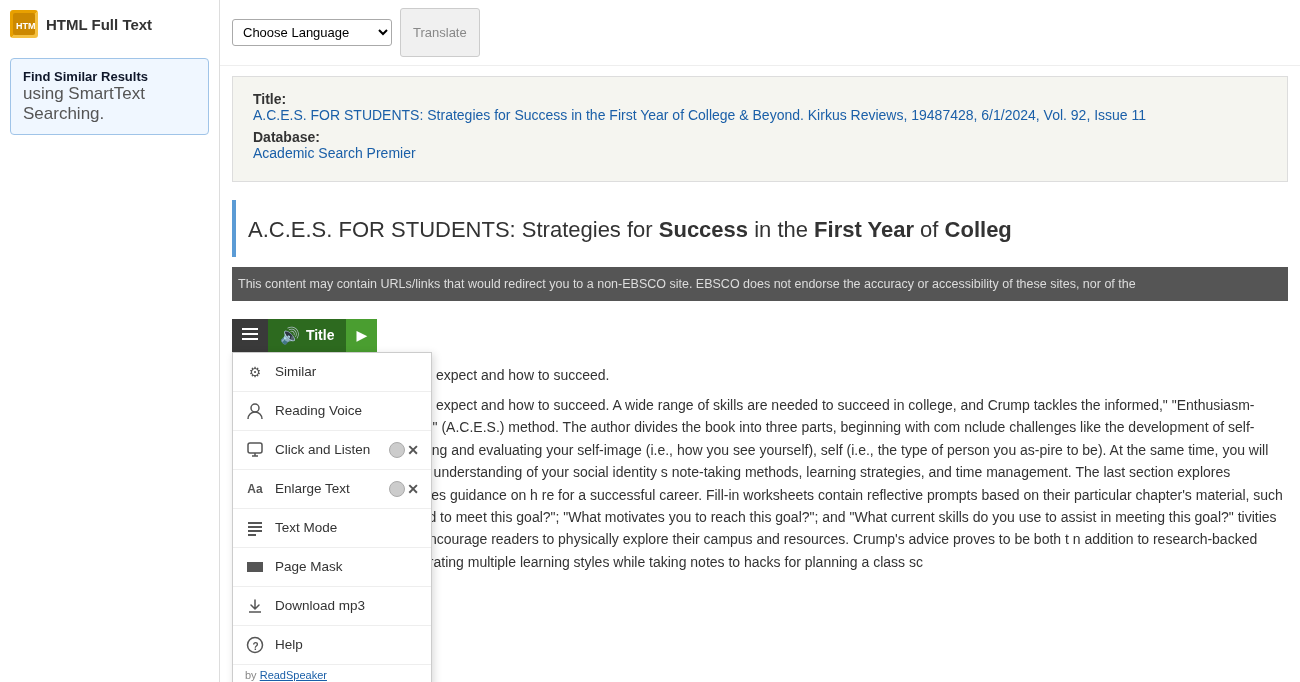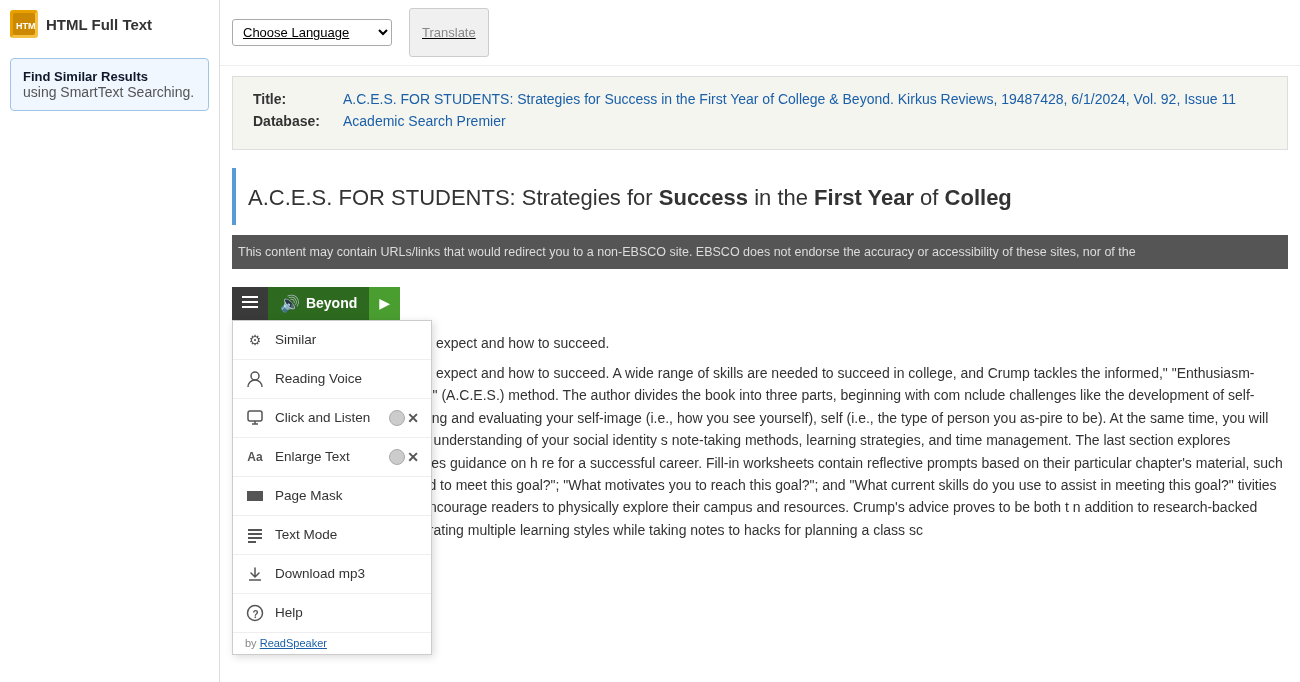--- a/index.html
+++ b/index.html
@@ -53,41 +53,40 @@
     .find-similar-link {
       color: #0f172a;
       font-size: 13px;
       font-weight: bold;
       cursor: pointer;
       text-decoration: none;
       display: block;
     }
     .find-similar-sub {
       color: #555;
-      font-size: 14px;
+      font-size: 17px;
       margin-top: 2px;
     }
 
     
     .main-content {
       flex: 1;
       display: flex;
       flex-direction: column;
       overflow: hidden;
       position: relative;
     }
 
     
     .top-bar {
       padding: 8px 12px;
       display: flex;
       align-items: center;
-      gap: 17px;
+      gap: 8px;
       border-bottom: 1px solid #eee;
-      text-decoration: underline;
     }
     .lang-select {
       border: 1px solid #aaa;
       border-radius: 3px;
       padding: 4px 6px;
       font-size: 13px;
       background: #fff;
       min-width: 160px;
       cursor: pointer;
     }
@@ -105,20 +104,21 @@
     .article-info {
       background: #f5f5f0;
       border: 1px solid #ddd;
       margin: 10px 12px;
       padding: 14px 20px;
     }
     .info-row {
       display: flex;
       margin-bottom: 6px;
       align-items: baseline;
+      flex-direction: column;
     }
     .info-label {
       font-weight: bold;
       color: #333;
       min-width: 90px;
       font-size: 14px;
     }
     .info-value {
       color: #1a5fa8;
       font-size: 14px;
@@ -315,21 +315,21 @@
       <div class="rs-widget">
         <button class="rs-menu-btn">
           <svg width="16" height="12" viewBox="0 0 16 12" fill="white">
             <rect y="0" width="16" height="2"></rect>
             <rect y="5" width="16" height="2"></rect>
             <rect y="10" width="16" height="2"></rect>
           </svg>
         </button>
         <button class="rs-listen-btn">
           <span class="speaker-icon">🔊</span>
-          <span>Beyond</span>
+          <span>Title</span>
         </button>
         <button class="rs-play-btn">▶</button>
       </div>
 
       
       <div class="rs-dropdown">
 
         <div class="rs-menu-item">
           <span class="rs-menu-item-icon">⚙</span>
           <span>Similar</span>
@@ -364,37 +364,37 @@
           <span class="rs-menu-item-icon" style="font-size:12px; font-weight:bold;">Aa</span>
           <span>Enlarge Text</span>
           <div class="toggle-pair">
             <div class="toggle-circle"></div>
             <span class="toggle-x-icon">✕</span>
           </div>
         </div>
 
         <div class="rs-menu-item">
           <span class="rs-menu-item-icon">
-            <svg width="18" height="18" viewBox="0 0 18 18">
-              <rect x="1" y="4" width="16" height="10" fill="#555"></rect>
-            </svg>
-          </span>
-          <span>Page Mask</span>
-        </div>
-
-        <div class="rs-menu-item">
-          <span class="rs-menu-item-icon">
             <svg width="18" height="18" viewBox="0 0 18 18" fill="none">
               <rect x="2" y="3" width="14" height="2" fill="#555"></rect>
               <rect x="2" y="7" width="14" height="2" fill="#555"></rect>
               <rect x="2" y="11" width="14" height="2" fill="#555"></rect>
               <rect x="2" y="15" width="8" height="2" fill="#555"></rect>
             </svg>
           </span>
           <span>Text Mode</span>
+        </div>
+
+        <div class="rs-menu-item">
+          <span class="rs-menu-item-icon">
+            <svg width="18" height="18" viewBox="0 0 18 18">
+              <rect x="1" y="4" width="16" height="10" fill="#555"></rect>
+            </svg>
+          </span>
+          <span>Page Mask</span>
         </div>
 
         <div class="rs-menu-item">
           <span class="rs-menu-item-icon">
             <svg width="18" height="18" viewBox="0 0 18 18" fill="none">
               <path d="M9 3v9M5 8l4 4 4-4" stroke="#555" stroke-width="1.5" stroke-linecap="round"></path>
               <line x1="3" y1="15" x2="15" y2="15" stroke="#555" stroke-width="1.5"></line>
             </svg>
           </span>
           <span>Download mp3</span>

